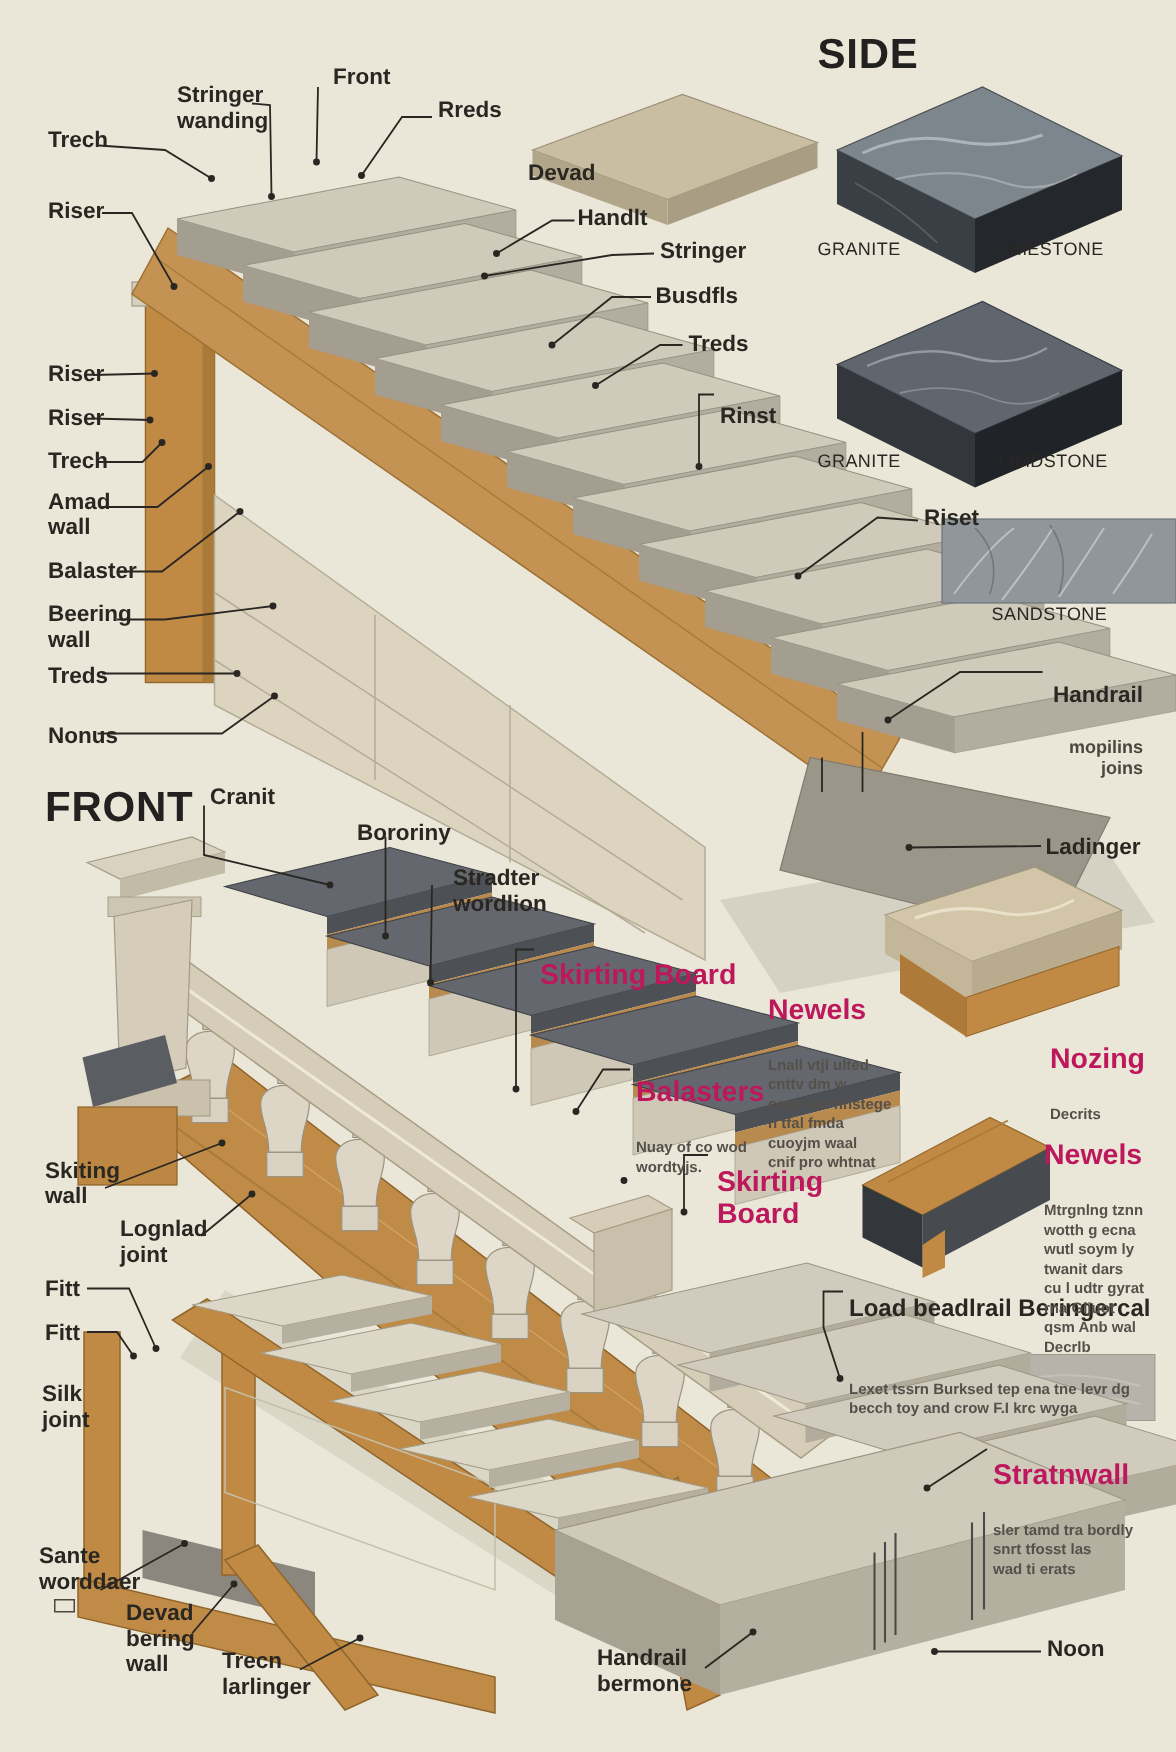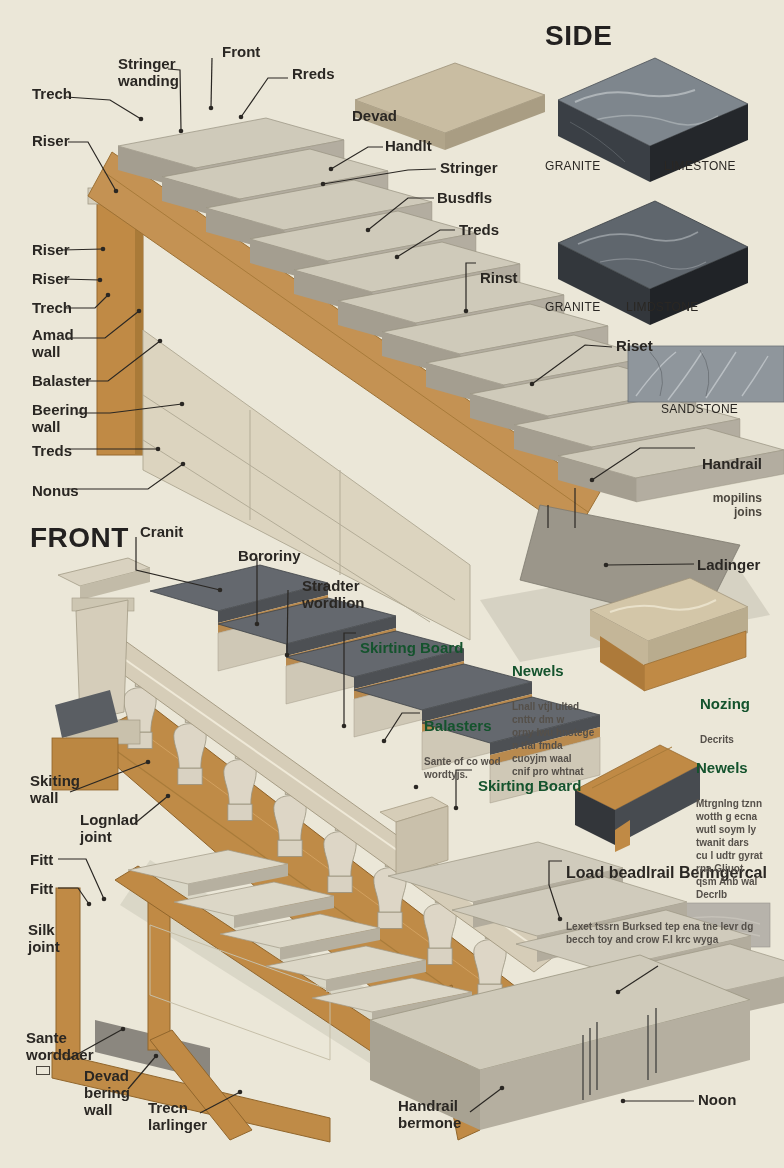--- a/index.html
+++ b/index.html
@@ -7,21 +7,21 @@
     position:relative; width:784px; height:1168px;
     background:#ebe7d8; overflow:hidden;
     font-family:"Liberation Sans", sans-serif; color:#2a2723;
   }
   #art, #leaders{position:absolute;left:0;top:0;}
   #leaders{pointer-events:none;}
   .abs{position:absolute; white-space:pre-line; line-height:1.12;}
   .h1{font-size:28px; font-weight:800; letter-spacing:.5px; color:#232120;}
   .lbl{font-size:15px; font-weight:700; color:#2a2723;}
   .mat{font-size:12px; font-weight:400; color:#2a2723; letter-spacing:.3px;}
-  .head{font-size:15px; font-weight:800; color:#14532d;}
+  .head{font-size:19px; font-weight:800; color:#be185d;}
   .head-lg{font-size:16px; font-weight:800; color:#2a2723;}
   .body{font-size:10px; font-weight:600; color:#55504a; line-height:1.3; margin-top:2px;}
   .sub{font-size:12px; font-weight:600; color:#4c473f; line-height:1.2;}
   .right{text-align:right;}
   .boxglyph{position:absolute; width:12px; height:7px; border:1.5px solid #4c473f;}
 </style>
 </head>
 <body>
 
 <div id="poster">
@@ -307,35 +307,35 @@
   <div class="abs right" style="left:640px;top:438px;width:122px;">
     <div class="lbl">Handrail</div>
     <div class="sub" style="white-space:pre-line;">mopilins
 joins</div>
   </div>
   <div class="abs lbl" style="left:697px;top:557px;">Ladinger</div>
 
   <div class="abs mat" style="left:545px;top:160px;">GRANITE</div>
   <div class="abs mat" style="left:664px;top:160px;">LIMESTONE</div>
   <div class="abs mat" style="left:545px;top:301px;">GRANITE</div>
-  <div class="abs mat" style="left:626px;top:301px;">LIMDSTONE</div>
+  <div class="abs mat" style="left:666px;top:301px;">LIMDSTONE</div>
   <div class="abs mat" style="left:661px;top:403px;">SANDSTONE</div>
 
   <div class="abs lbl" style="left:140px;top:524px;">Cranit</div>
   <div class="abs lbl" style="left:238px;top:548px;">Bororiny</div>
   <div class="abs lbl" style="left:302px;top:578px;">Stradter
 wordlion</div>
 
   <div class="abs" style="left:360px;top:622px;width:140px;">
     <div class="head">Skirting Board</div>
   </div>
 
   <div class="abs" style="left:424px;top:700px;width:120px;">
     <div class="head">Balasters</div>
-    <div class="body" style="white-space:pre-line;">Sante of co wod
+    <div class="body" style="white-space:pre-line;">Nuay of co wod
 wordtyjs.</div>
   </div>
 
   <div class="abs" style="left:512px;top:645px;width:110px;">
     <div class="head">Newels</div>
     <div class="body" style="white-space:pre-line;">Lnall vtjl ulted
 cnttv dm w
 orny lwu hnstege
 n tfal fmda
 cuoyjm waal
@@ -364,20 +364,26 @@
 larlinger</div>
   <div class="abs lbl" style="left:398px;top:1098px;">Handrail
 bermone</div>
 
   <div class="abs" style="left:566px;top:846px;width:215px;">
     <div class="head-lg">Load beadlrail Beringercal</div>
     <div class="body" style="white-space:pre-line;margin-top:20px;">Lexet tssrn Burksed tep ena tne levr dg
 becch toy and crow F.I krc wyga</div>
   </div>
 
+  <div class="abs" style="left:662px;top:955px;width:120px;">
+    <div class="head">Stratnwall</div>
+    <div class="body" style="white-space:pre-line;">sler tamd tra bordly
+snrt tfosst las
+wad ti erats</div>
+  </div>
 
   <div class="abs lbl" style="left:698px;top:1092px;">Noon</div>
 
   <div class="abs" style="left:700px;top:678px;width:84px;">
     <div class="head">Nozing</div>
     <div class="body">Decrits</div>
   </div>
 
   <div class="abs" style="left:696px;top:742px;width:86px;">
     <div class="head">Newels</div>

